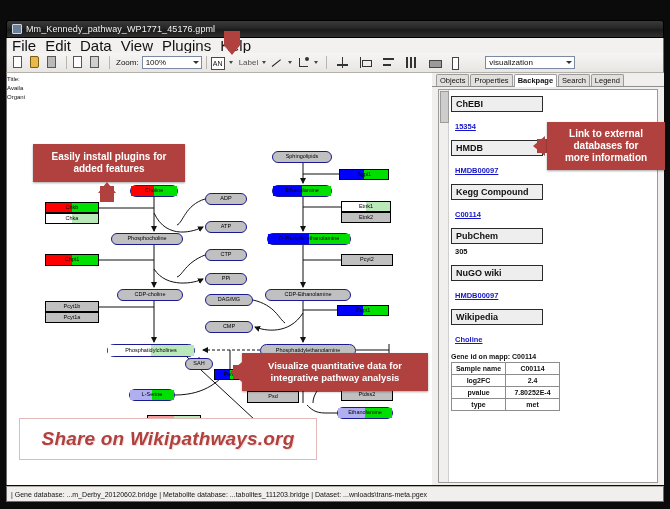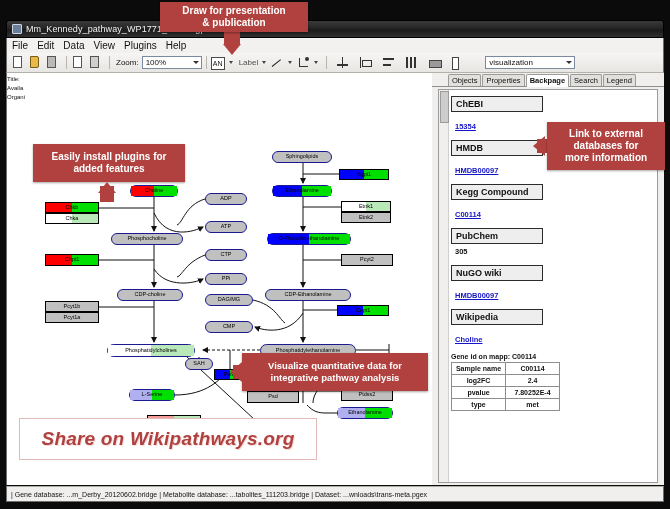--- a/index.html
+++ b/index.html
@@ -23,21 +23,21 @@
     content:"";position:absolute;inset:0;
     background:#6a7f99;border:1px solid #cdd6e2;border-radius:1px;
   }
   .title-text{color:#f2f2f2;font-size:9px;white-space:nowrap;letter-spacing:.1px;}
 
   .menubar{
     position:absolute;left:6px;top:38px;width:658px;height:15px;
     background:#f2f1f0;border-left:1px solid #6d6d6d;border-right:1px solid #6d6d6d;
     display:flex;align-items:center;padding-left:5px;gap:9px;box-sizing:border-box;
   }
-  .menubar span{font-size:10px;color:#111;}
+  .menubar span{font-size:15px;color:#111;}
 
   .toolbar{
     position:absolute;left:6px;top:53px;width:658px;height:20px;
     background:linear-gradient(to bottom,#f6f5f4,#e8e6e3);
     border-left:1px solid #6d6d6d;border-right:1px solid #6d6d6d;border-bottom:1px solid #b4b0aa;
     display:flex;align-items:center;box-sizing:border-box;padding-left:4px;
   }
   .tb-ico{width:15px;height:15px;margin-right:2px;position:relative;flex:none;}
   .tb-sep{width:1px;height:13px;background:#b9b5af;margin:0 4px;flex:none;}
   .tb-lbl{font-size:8px;color:#111;margin:0 3px 0 2px;}
@@ -78,21 +78,21 @@
   
   .client{
     position:absolute;left:6px;top:73px;width:658px;height:412px;
     border-left:1px solid #6d6d6d;border-right:1px solid #6d6d6d;background:#f0efed;
     box-sizing:border-box;
   }
   .canvas-wrap{position:absolute;left:0;top:0;width:452px;height:412px;background:#fff;overflow:hidden;}
   .infocol{position:absolute;left:0;top:2px;width:22px;font-size:6px;color:#111;line-height:9px;}
 
   .sidebar{position:absolute;left:425px;top:0;width:232px;height:412px;background:#f0efed;}
-  .tabs{display:flex;align-items:flex-end;height:14px;padding-left:16px;gap:1px;
+  .tabs{display:flex;align-items:flex-end;height:14px;padding-left:4px;gap:1px;
         border-bottom:1px solid #8e8e8e;box-sizing:border-box;}
   .tab{font-size:7.5px;color:#111;background:#e2e0dd;border:1px solid #9b9b9b;border-bottom:none;
        padding:1px 3px 0 3px;line-height:10px;border-radius:2px 2px 0 0;}
   .tab.active{background:#fff;font-weight:bold;position:relative;top:1px;padding-bottom:1px;}
   .sb-body{position:absolute;left:6px;top:16px;width:220px;height:394px;background:#fff;
            border:1px solid #9b9b9b;box-sizing:border-box;overflow:hidden;}
   .sb-scroll{position:absolute;left:0;top:0;width:9px;height:100%;background:#f0efed;border-right:1px solid #cfcfcf;}
   .sb-scroll:before{content:"";position:absolute;left:1px;top:1px;width:7px;height:30px;background:#cdcdcd;border:1px solid #9b9b9b;}
   .sb-content{position:absolute;left:12px;top:6px;right:4px;}
   .db-head{
@@ -484,24 +484,20 @@
             </table>
         </div>
       </div>
     </div>
   </div>
 
   <div class="statusbar">
     <span>| Gene database: ...m_Derby_20120602.bridge | Metabolite database: ...tabolites_111203.bridge | Dataset: ...wnloads\trans-meta.pgex</span>
   </div>
 
-  <div class="callout" style="left:160px;top:2px;width:148px;height:30px;font-size:10px;">
-    <span style="white-space:pre-line">Draw for presentation
-&amp; publication</span>
-  </div>
   <div class="nub" style="left:224px;top:31px;width:16px;height:14px;"></div>
   <div class="ptr down" style="left:223px;top:44px;"></div>
 
   <div class="callout" style="left:547px;top:122px;width:118px;height:48px;font-size:10px;">
     <span style="white-space:pre-line">Link  to external
 databases  for
 more information</span>
   </div>
   <div class="ptr left" style="left:533px;top:136px;"></div>
   <div class="nub" style="left:537px;top:139px;width:12px;height:14px;"></div>

